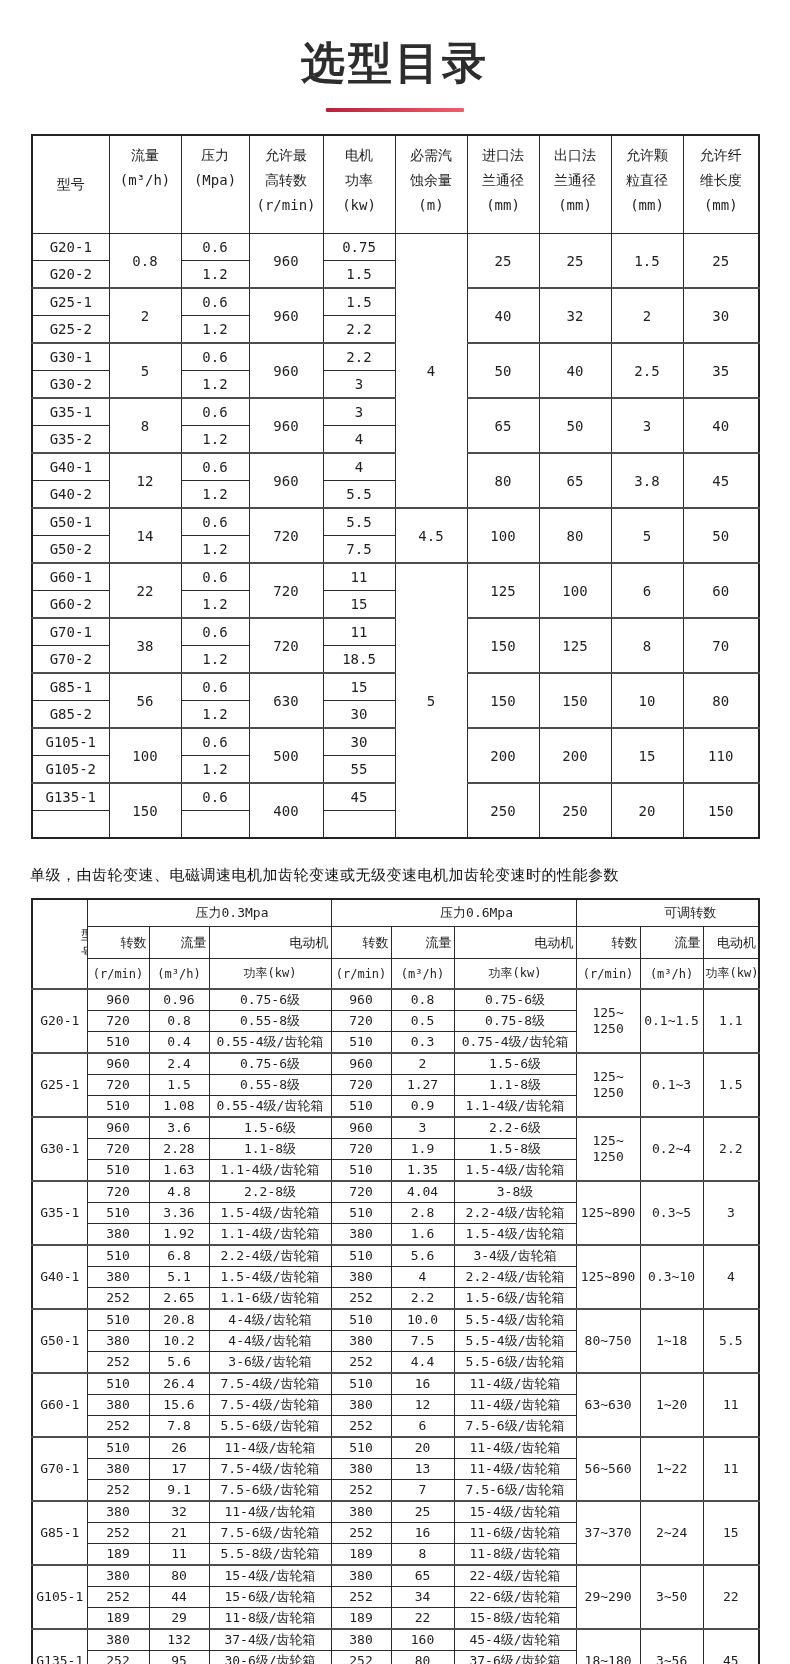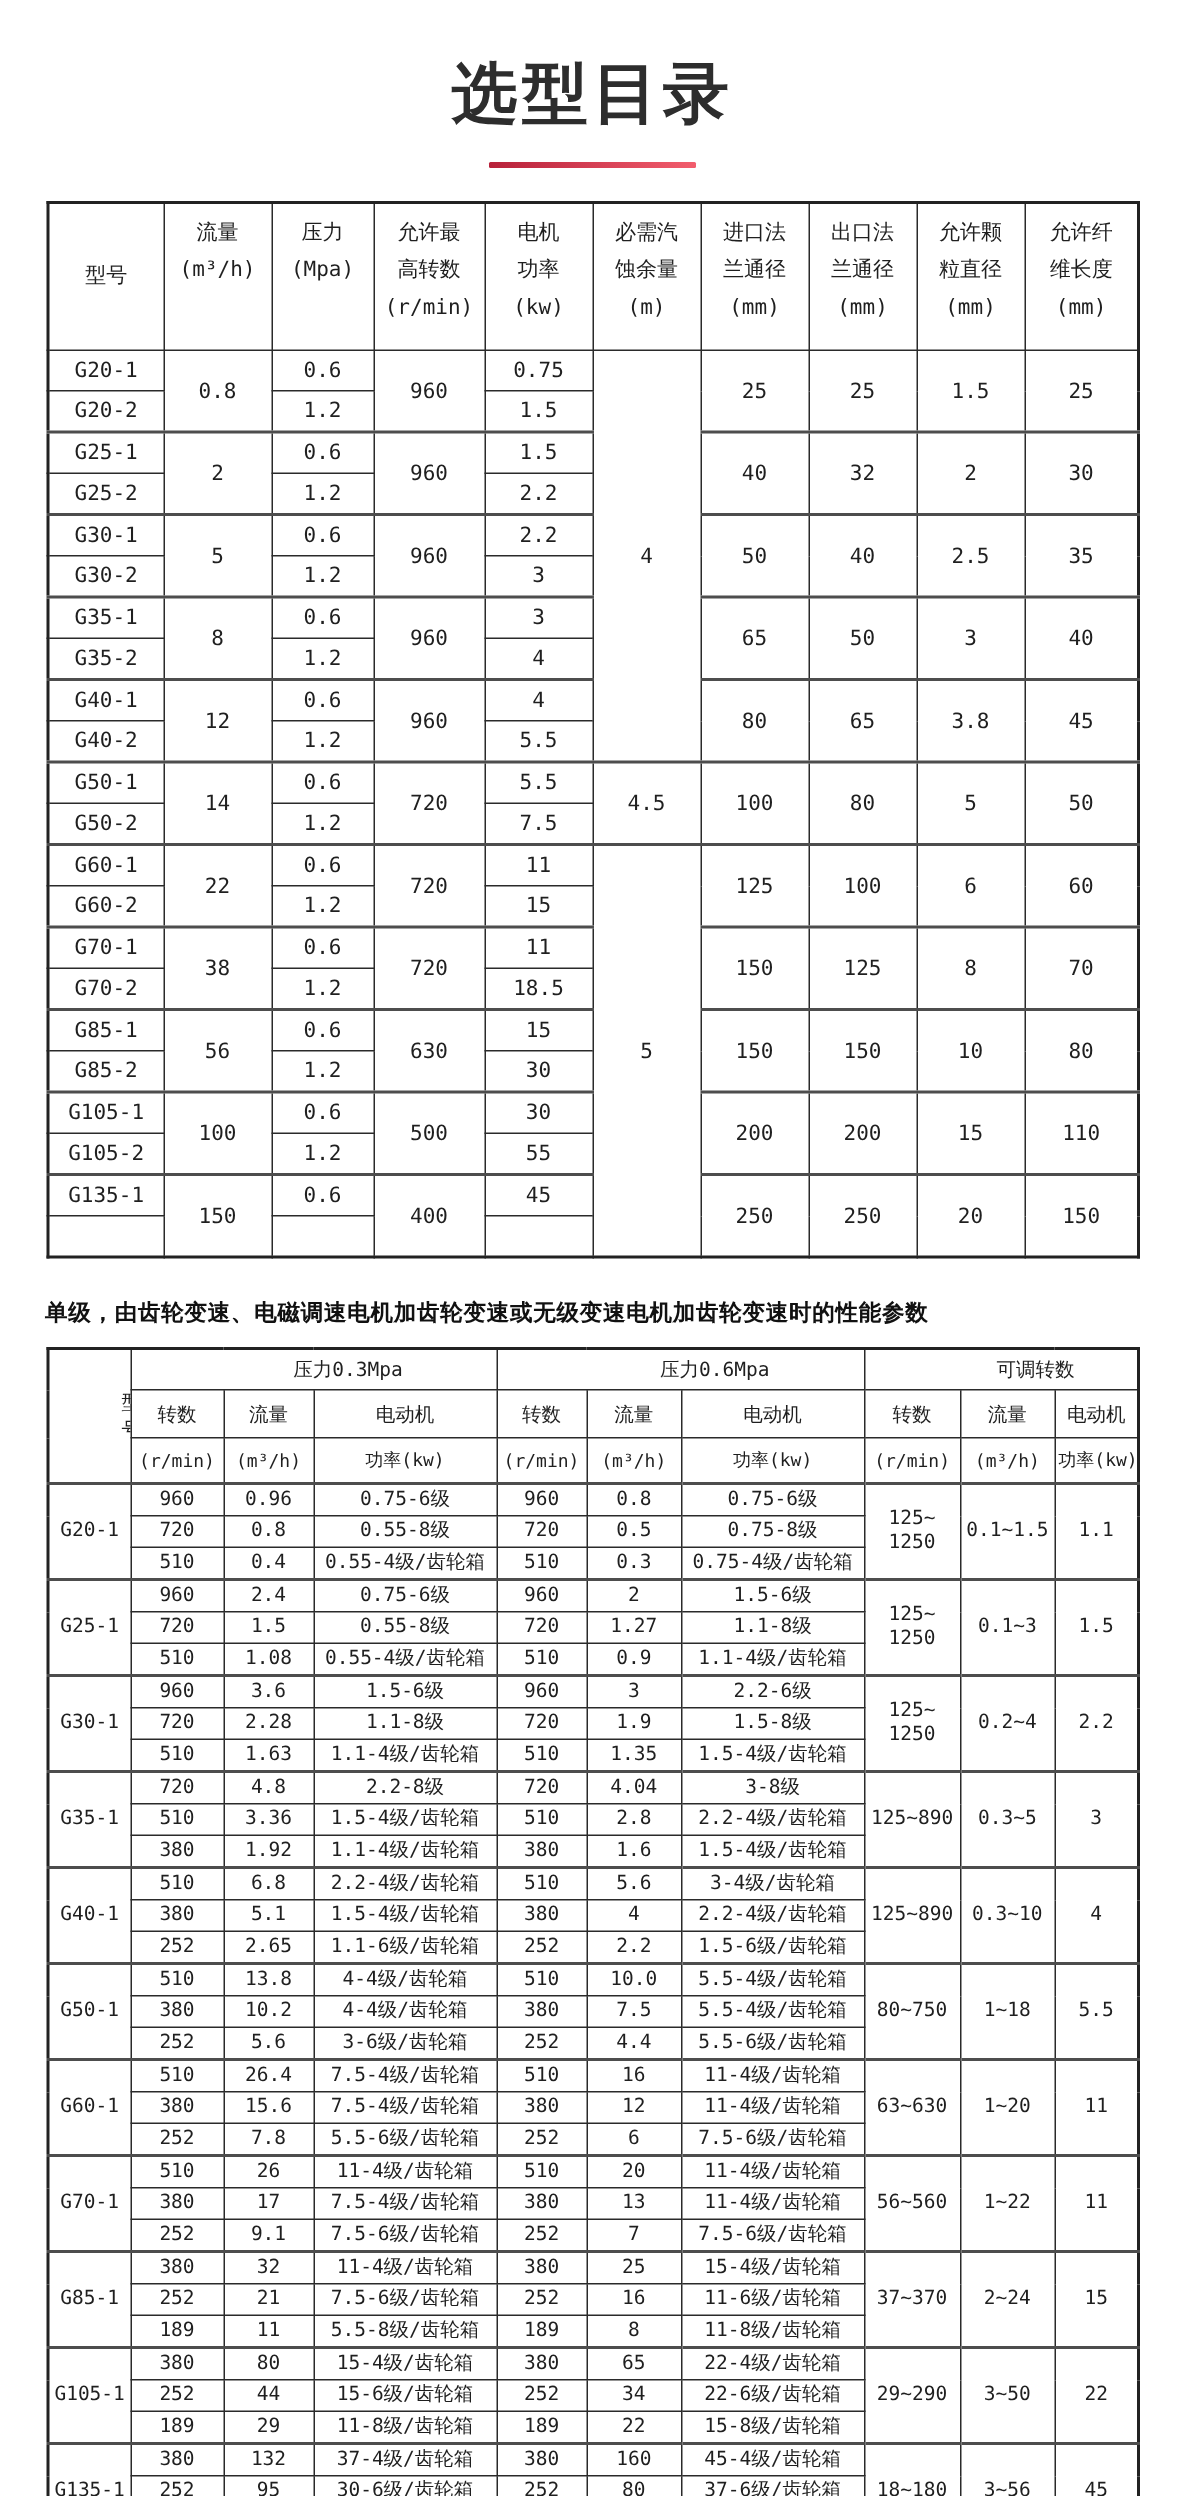--- a/index.html
+++ b/index.html
@@ -13,25 +13,25 @@
         white-space:pre-line;overflow:hidden;color:#1f1f1f;}
   
   .t1{width:727px;margin-top:22px;border:2px solid #222;}
   .t1 th{height:90px;font-size:14px;line-height:25px;vertical-align:top;padding-top:7px;}
   .t1 th.vmid{vertical-align:middle;padding-top:0;}
   .t1 td{height:26px;font-size:14px;}
   
   .t2{width:727px;margin-top:13px;border:2px solid #222;}
   .t2 th{font-size:13px;}
   .t2 tr.h1 th{height:26px;padding-left:48px;}
-  .t2 tr.h2 th{height:31px;}
+  .t2 tr.h2 th{height:31px;text-align:right;}
   .t2 tr.h3 th{height:29px;font-size:12px;white-space:nowrap;}
   .t2 td{height:20px;font-size:13px;line-height:16px;}
   tr.gtop>td,tr.gtop>th{border-top:2px solid #4d4d4d;}
-  .note{margin:27px 0 0 30px;font-size:15px;color:#111;letter-spacing:0.5px;font-weight:bold;}
+  .note{margin:27px 0 0 30px;font-size:15px;color:#111;letter-spacing:0.5px;}
 </style>
 </head>
 <body>
 
 <div class="page">
   <h1 class="title">选型目录</h1>
   <div class="title-underline" style="background: linear-gradient(90deg, rgb(183, 33, 58), rgb(242, 93, 109));"></div>
 
   <table class="t1">
     <colgroup>
@@ -440,21 +440,21 @@
           <td>252</td>
           <td>2.65</td>
           <td>1.1-6级/齿轮箱</td>
           <td>252</td>
           <td>2.2</td>
           <td>1.5-6级/齿轮箱</td>
         </tr>
         <tr class="gtop">
           <td rowspan="3">G50-1</td>
           <td>510</td>
-          <td>13.8</td>
+          <td>20.8</td>
           <td>4-4级/齿轮箱</td>
           <td>510</td>
           <td>10.0</td>
           <td>5.5-4级/齿轮箱</td>
           <td rowspan="3">80~750</td>
           <td rowspan="3">1~18</td>
           <td rowspan="3">5.5</td>
         </tr>
         <tr>
           <td>380</td>

